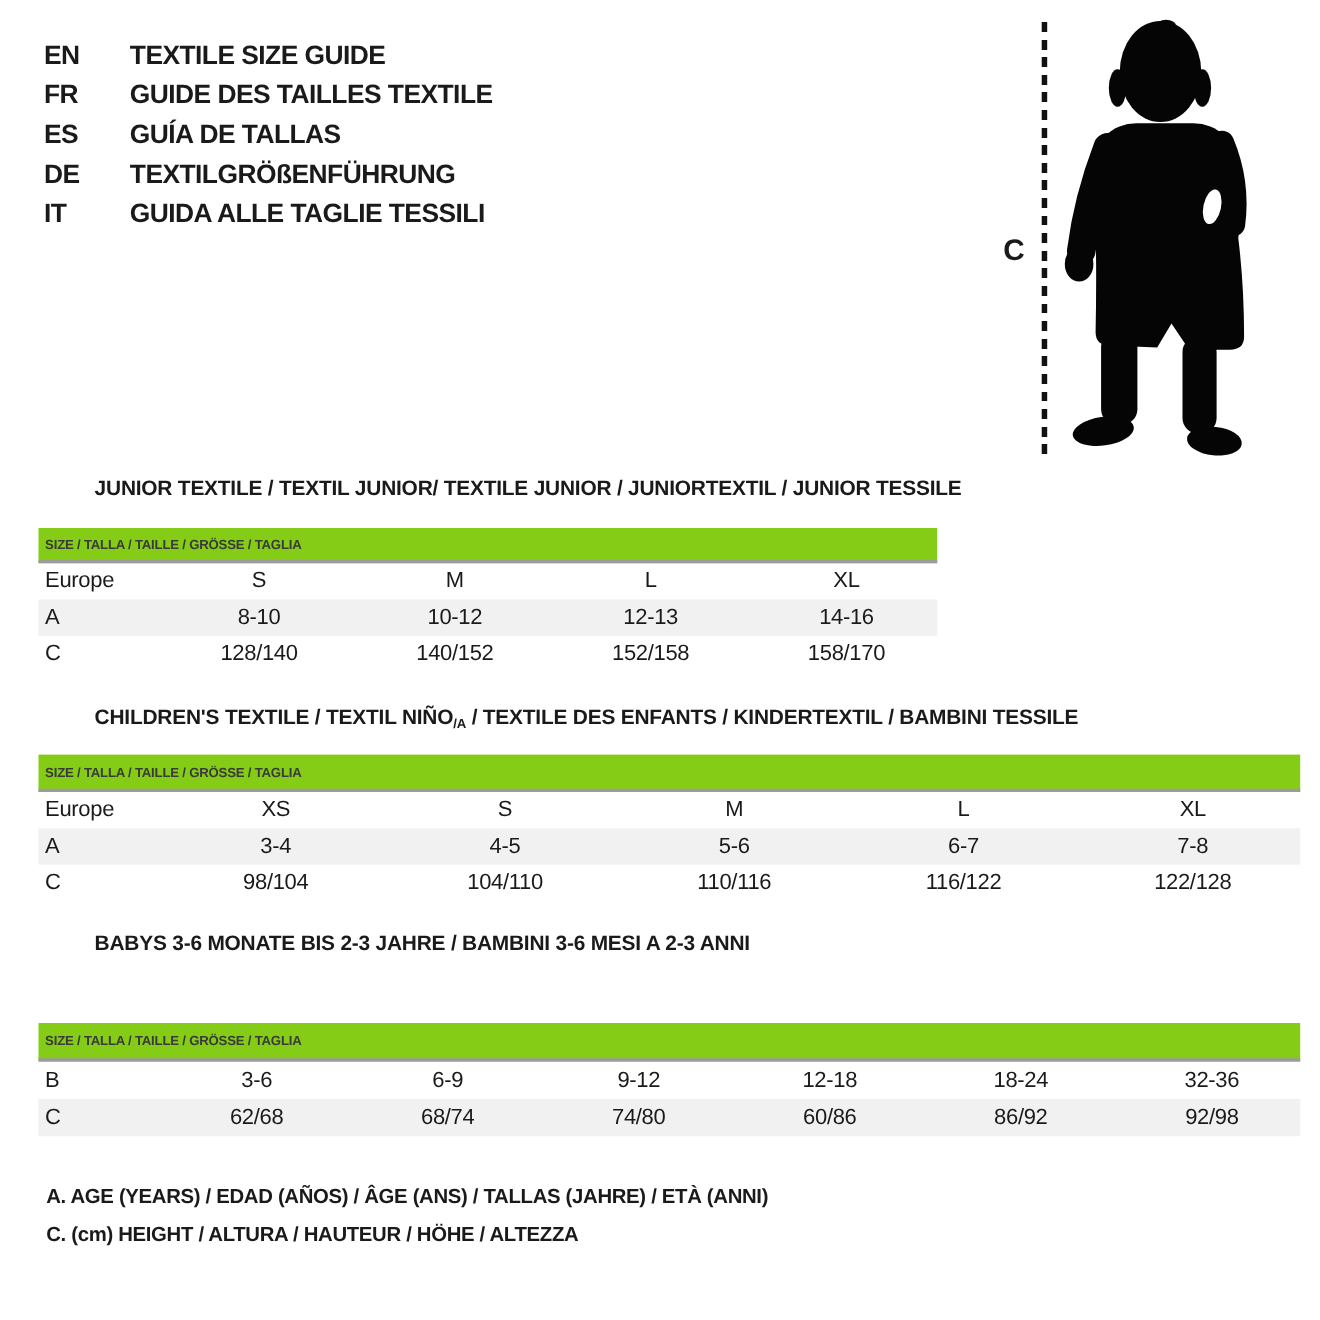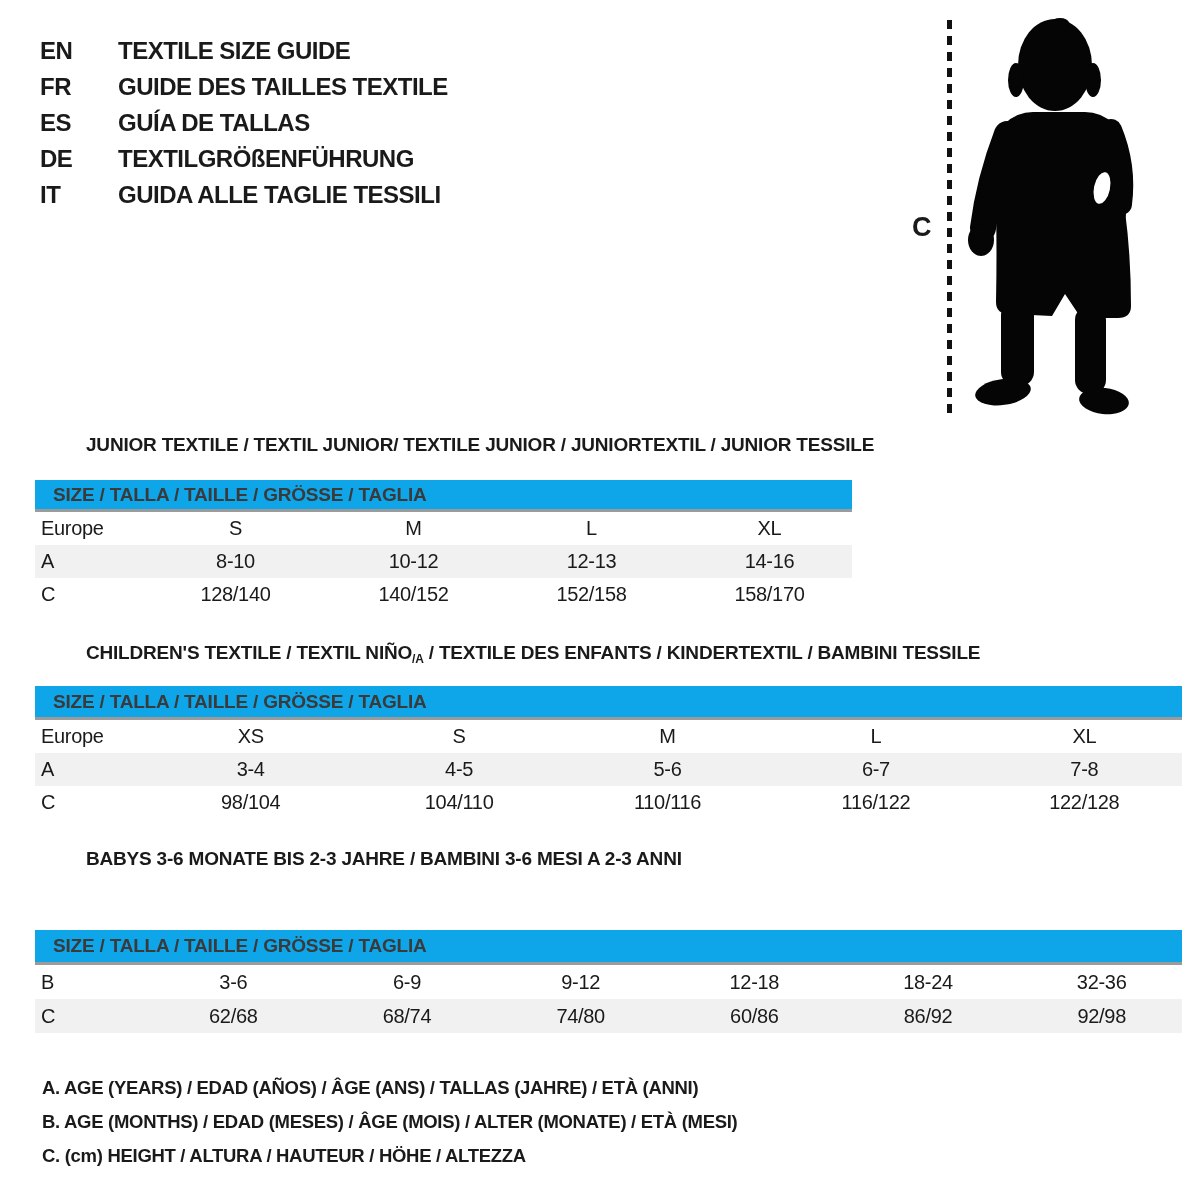--- a/index.html
+++ b/index.html
@@ -25,22 +25,22 @@
   .section-title .size-sub { font-size:12px; vertical-align:-4px; }
   .title-junior { top:434px; }
   .title-children { top:642px; }
   .title-babies { top:843px; line-height:31px; }
 
   
   .size-table { position:absolute; left:35px; font-size:20px; letter-spacing:-0.3px; }
   .tbl-junior { top:480px; width:817px; }
   .tbl-children { top:686px; width:1147px; }
   .tbl-babies { top:930px; width:1147px; }
-  .t-head { display:flex; align-items:center; background:#0ea5e9; border-bottom:3px solid #9b9b9b;
-    font-weight:600; color:#3a3a3a; font-size:19px; padding-left:18px; letter-spacing:-0.2px; }
+  .t-head { display:flex; align-items:center; background:#84cc16; border-bottom:3px solid #9b9b9b;
+    font-weight:600; color:#3a3a3a; font-size:12px; padding-left:6px; letter-spacing:-0.2px; }
   .tbl-junior .t-head { height:29px; }
   .tbl-children .t-head { height:31px; }
   .tbl-babies .t-head { height:32px; }
   .t-row { display:flex; align-items:center; height:33px;gap:13px; }
   .tbl-babies .t-row { height:34px; }
   .t-row.stripe { background:#f1f1f1; }
   .t-label { width:105px; padding-left:6px; box-sizing:border-box; }
   .t-cell { flex:1; text-align:center; }
 
   
@@ -180,17 +180,16 @@
       <span class="t-cell">68/74</span>
       <span class="t-cell">74/80</span>
       <span class="t-cell">60/86</span>
       <span class="t-cell">86/92</span>
       <span class="t-cell">92/98</span>
     </div>
   </div>
 
   <div class="legend">
     <div class="legend-item">A. AGE (YEARS) / EDAD (AÑOS) / ÂGE (ANS) / TALLAS (JAHRE) / ETÀ (ANNI)</div>
-    <div class="legend-item">B. AGE (MONTHS) / EDAD (MESES) / ÂGE (MOIS) / ALTER (MONATE) / ETÀ (MESI)</div>
     <div class="legend-item">C. (cm) HEIGHT / ALTURA / HAUTEUR / HÖHE / ALTEZZA</div>
   </div>
 
 </div>
 
 </body></html>

